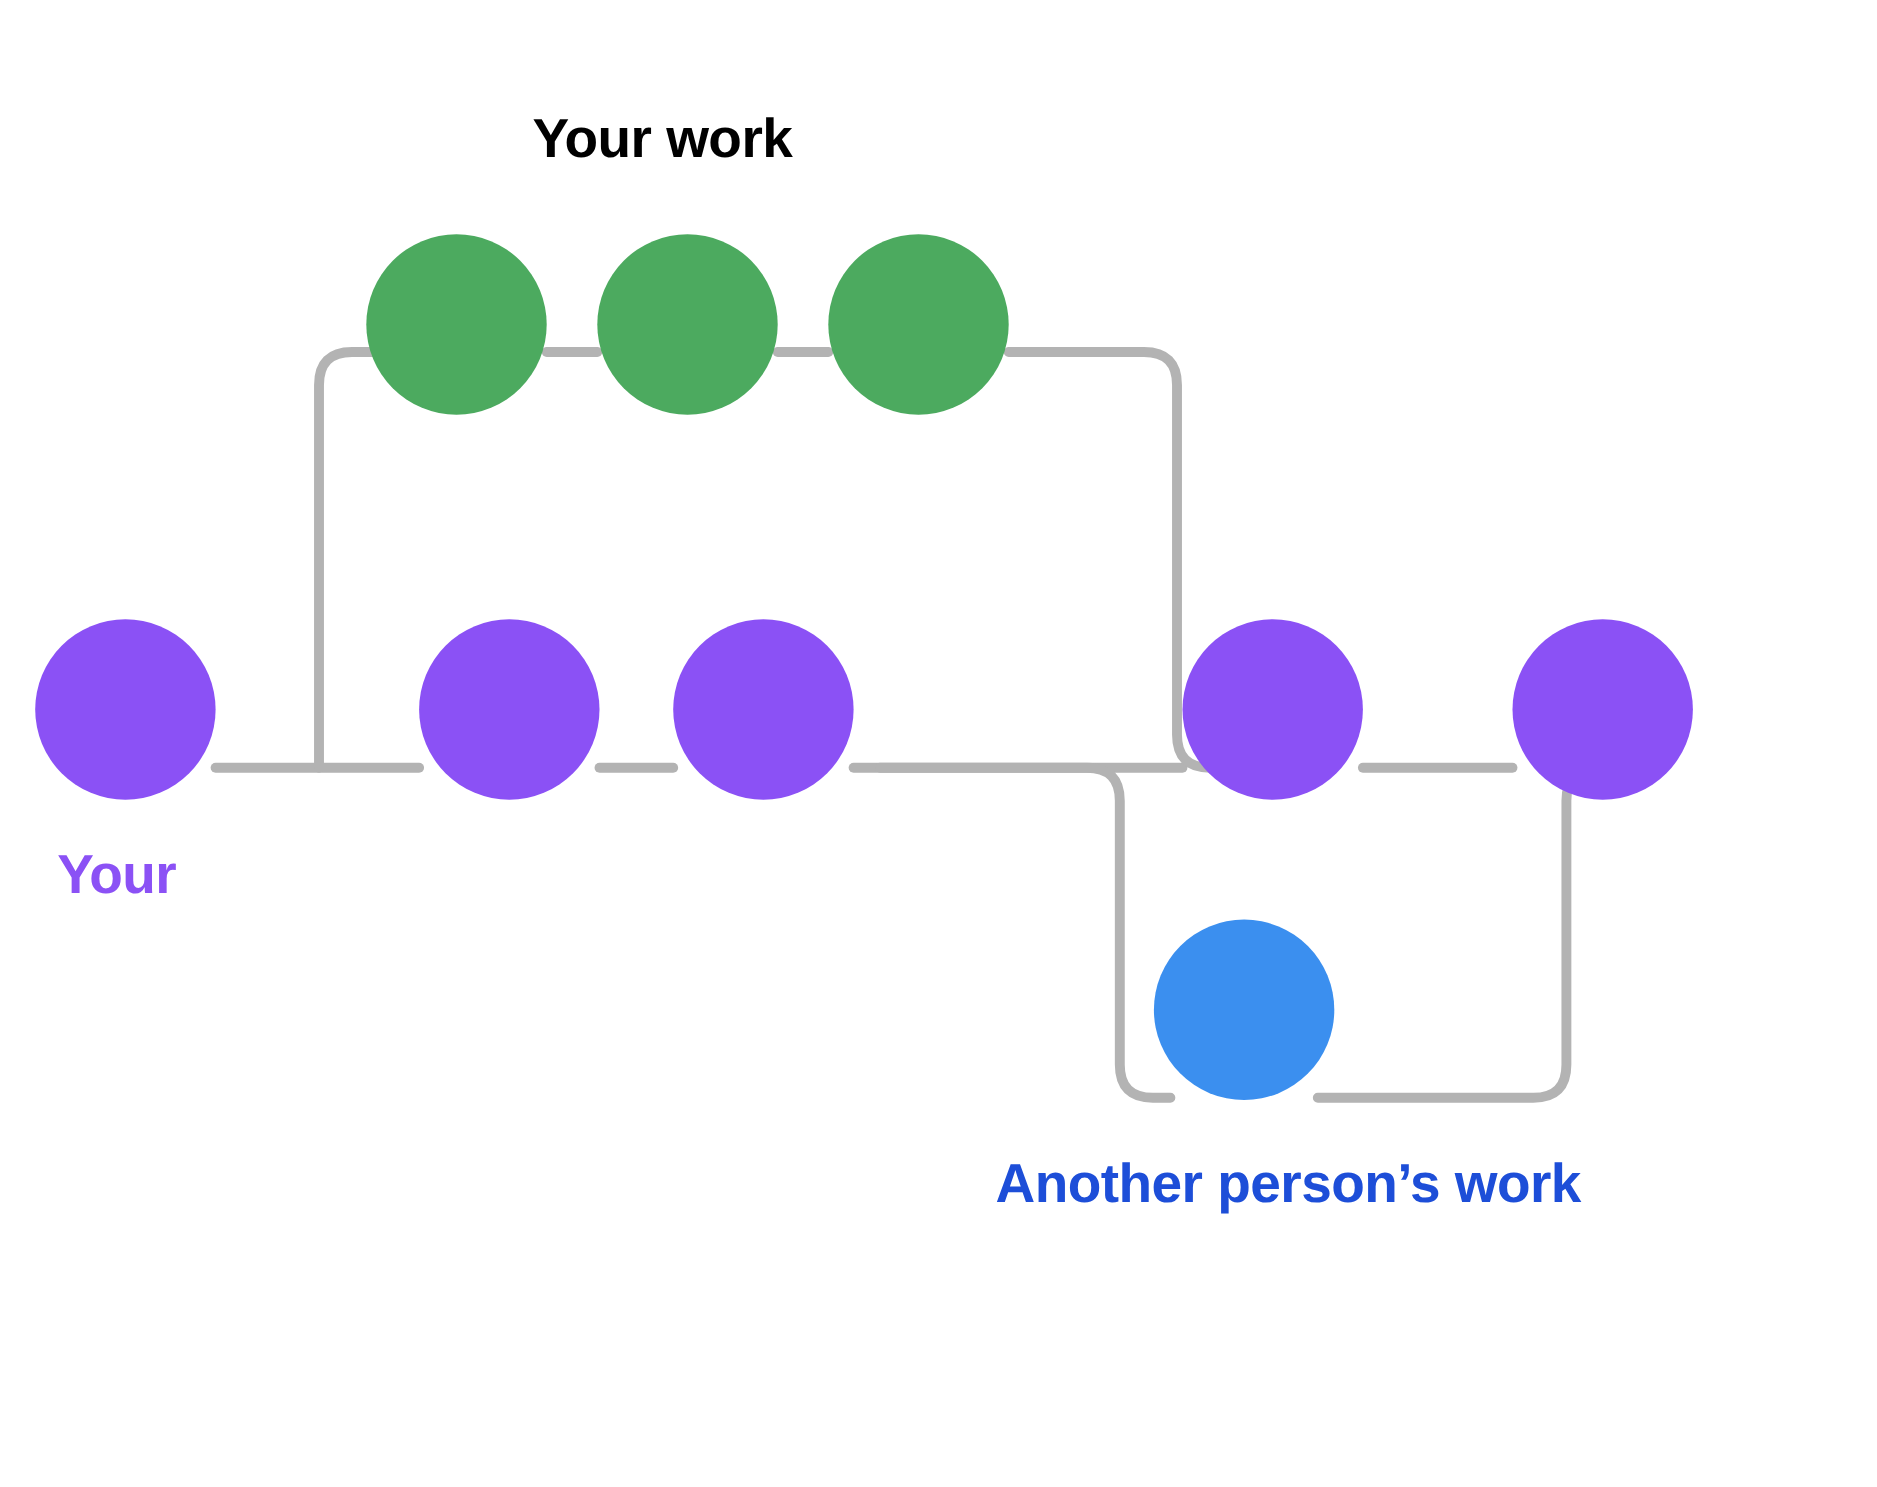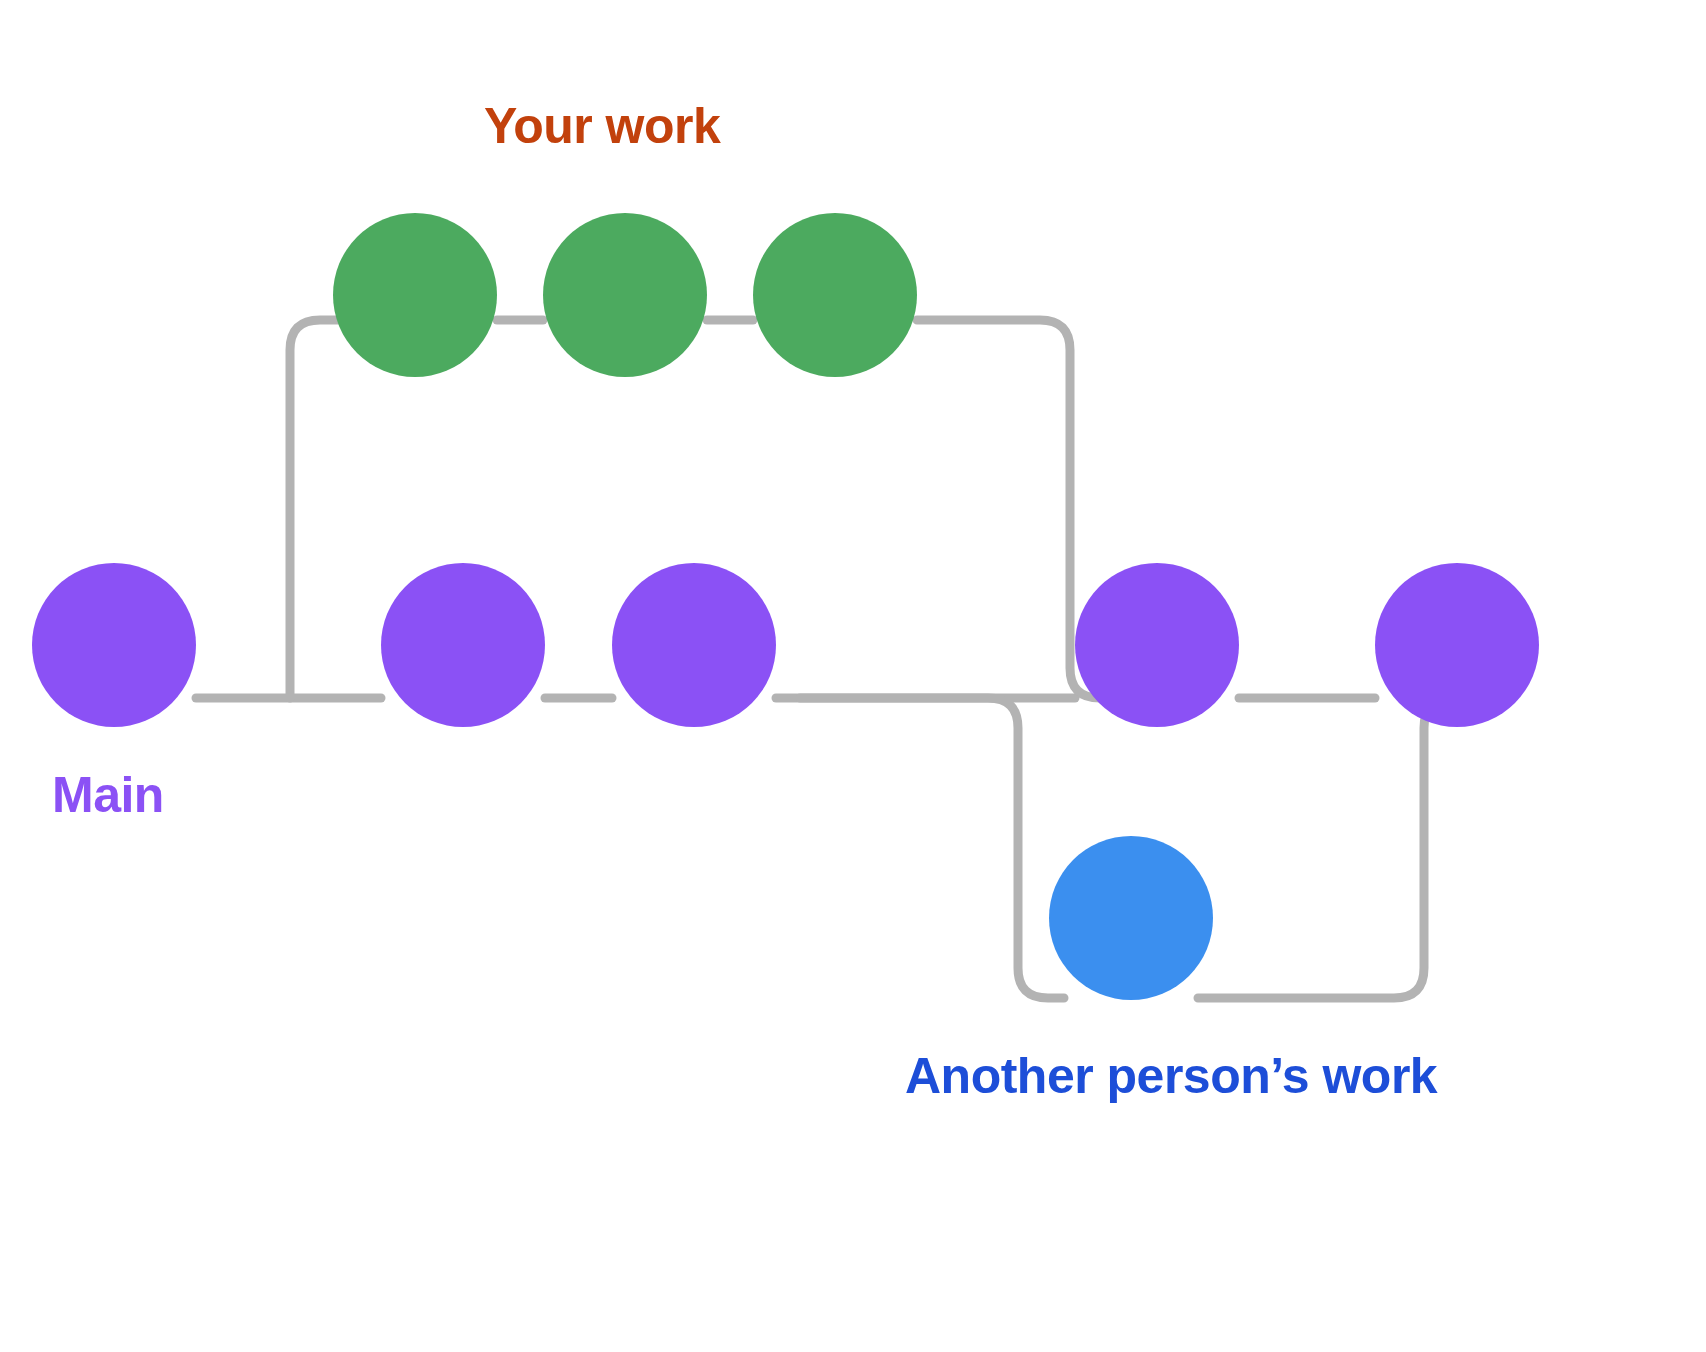--- a/index.html
+++ b/index.html
@@ -82,19 +82,19 @@
       <circle cx="1457" cy="645" r="82" fill="#8b51f5"></circle>
 
       <circle cx="415" cy="295" r="82" fill="#4caa5f"></circle>
       <circle cx="625" cy="295" r="82" fill="#4caa5f"></circle>
       <circle cx="835" cy="295" r="82" fill="#4caa5f"></circle>
 
       <circle cx="1131" cy="918" r="82" fill="#3b8fef"></circle>
     </g>
   </svg>
 
-  <div class="label label-your-work" style="color: #c2410c;">Your work</div>
+  <div class="label label-your-work" style="color: #000000;">Your work</div>
 
-  <div class="label label-main" style="color: rgb(139, 81, 245);">Main</div>
+  <div class="label label-main" style="color: rgb(139, 81, 245);">Your</div>
 
   <div class="label label-other" style="color: #1d4ed8;">Another person’s work</div>
 
 </div>
 
 </body></html>

